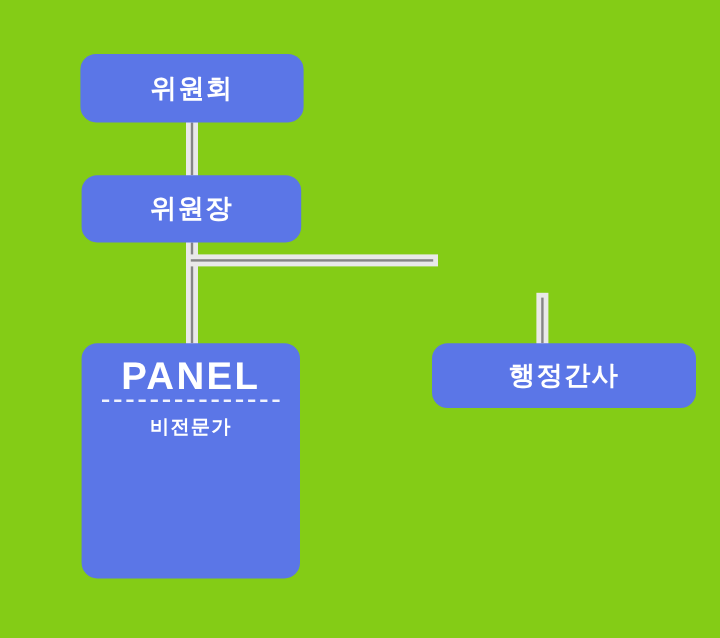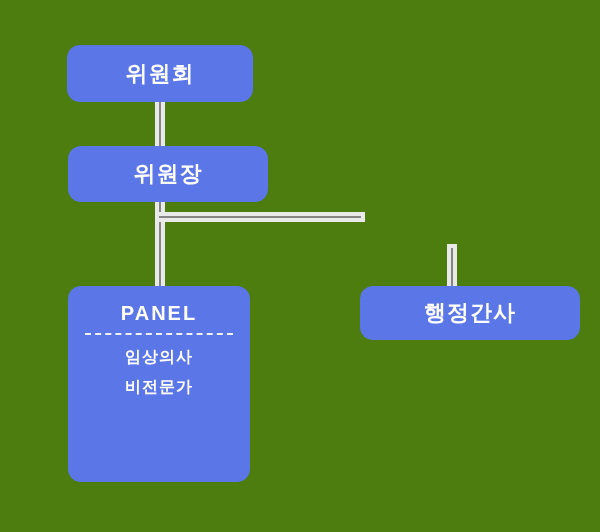--- a/index.html
+++ b/index.html
@@ -5,50 +5,50 @@
   html, body {
     margin: 0;
     padding: 0;
     background: #ffffff;
     font-family: "Liberation Sans", "DejaVu Sans", sans-serif;
   }
   .canvas {
     position: relative;
     width: 600px;
     height: 532px;
-    background: #4d7c0f;
+    background: #84cc16;
     overflow: hidden;
   }
   .node {
     position: absolute;
     background: #5b76e7;
     border-radius: 13px;
     color: #ffffff;
     display: flex;
     align-items: center;
     justify-content: center;
     font-weight: 700;
     font-size: 22px;
     letter-spacing: 1px;
     z-index: 2;
     box-sizing: border-box;
   }
   .node-committee { left: 67px; top: 45px;  width: 186px; height: 57px; }
-  .node-chair     { left: 68px; top: 146px; width: 200px; height: 56px; }
+  .node-chair     { left: 68px; top: 146px; width: 183px; height: 56px; }
   .node-prosec    { left: 360px; top: 191px; width: 185px; height: 57px; }
   .node-admsec    { left: 360px; top: 286px; width: 220px; height: 54px; }
   .node-panel {
     left: 68px; top: 286px; width: 182px; height: 196px;
     flex-direction: column;
     justify-content: flex-start;
     align-items: center;
   }
   .panel-title {
     margin-top: 11px;
-    font-size: 20px;
+    font-size: 32px;
     font-weight: 600;
     letter-spacing: 2px;
     line-height: 33px;
   }
   .panel-divider {
     width: 148px;
     height: 0;
     margin-top: 3px;
     border-top: 2px dashed rgba(255,255,255,0.9);
   }
@@ -95,18 +95,17 @@
 
 
   <div class="node node-admsec">
     <span>행정간사</span>
   </div>
 
   <div class="node node-panel">
     <span class="panel-title">PANEL</span>
     <span class="panel-divider"></span>
     <span class="panel-members">
-      <span class="panel-member">임상의사</span>
       <span class="panel-member">비전문가</span>
     </span>
   </div>
 
 </div>
 
 </body></html>

